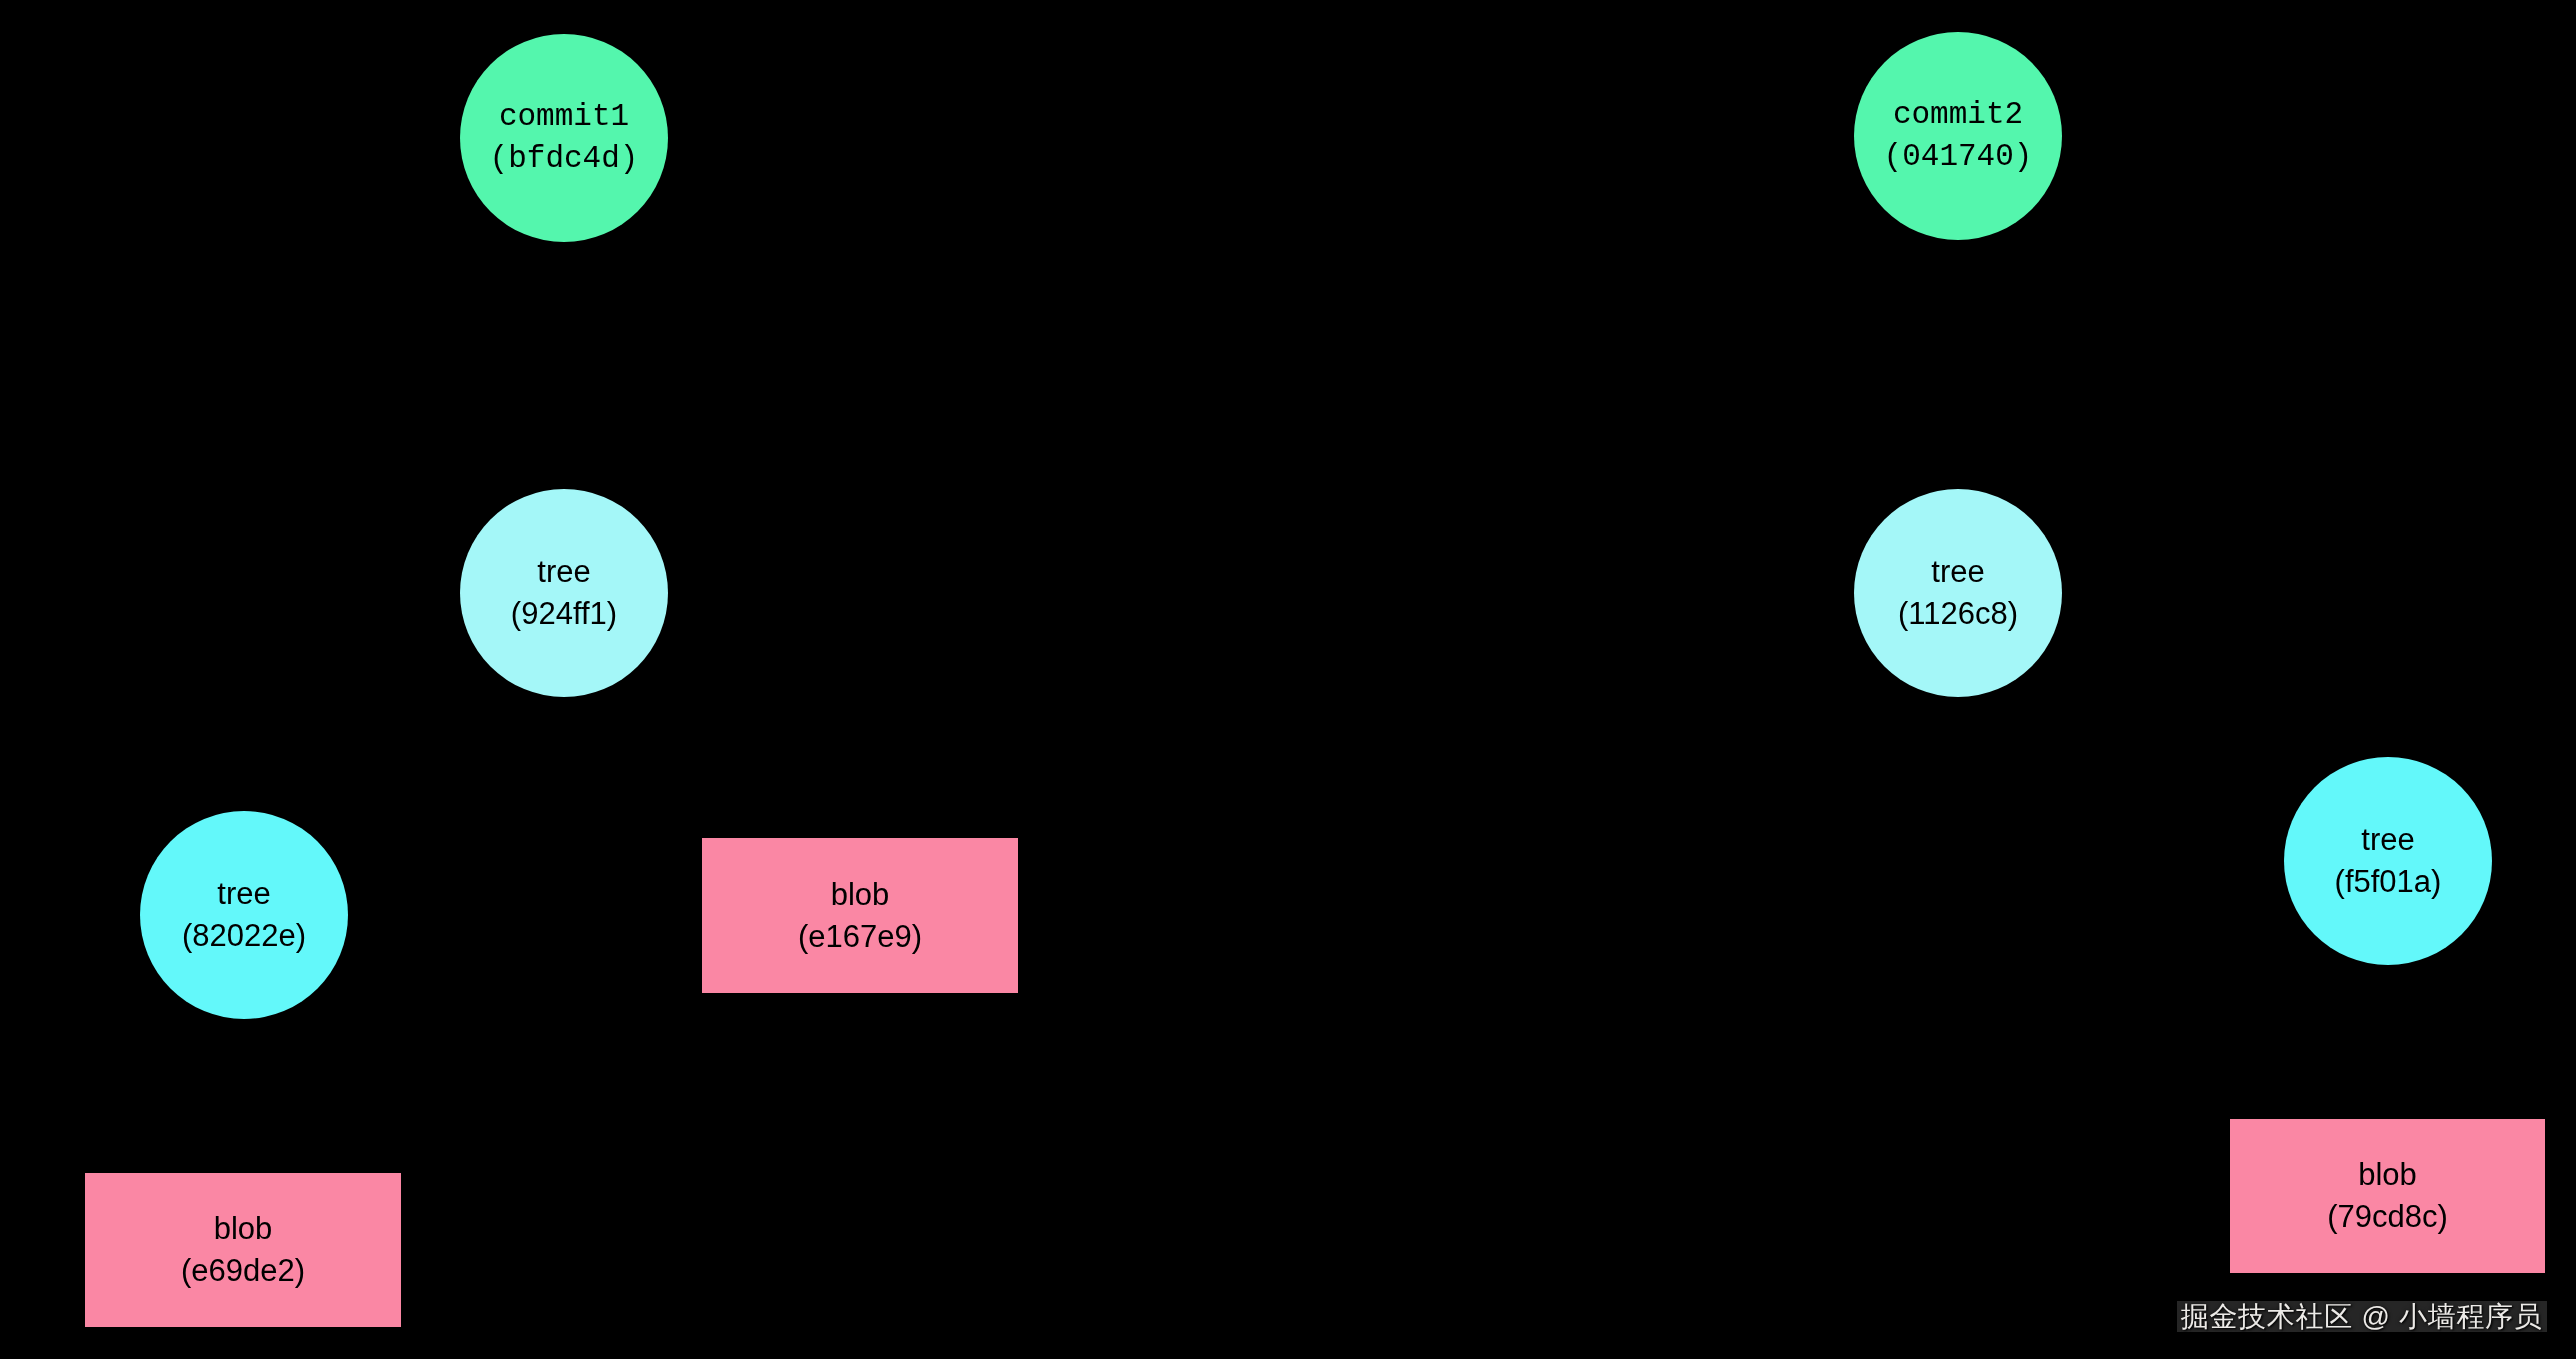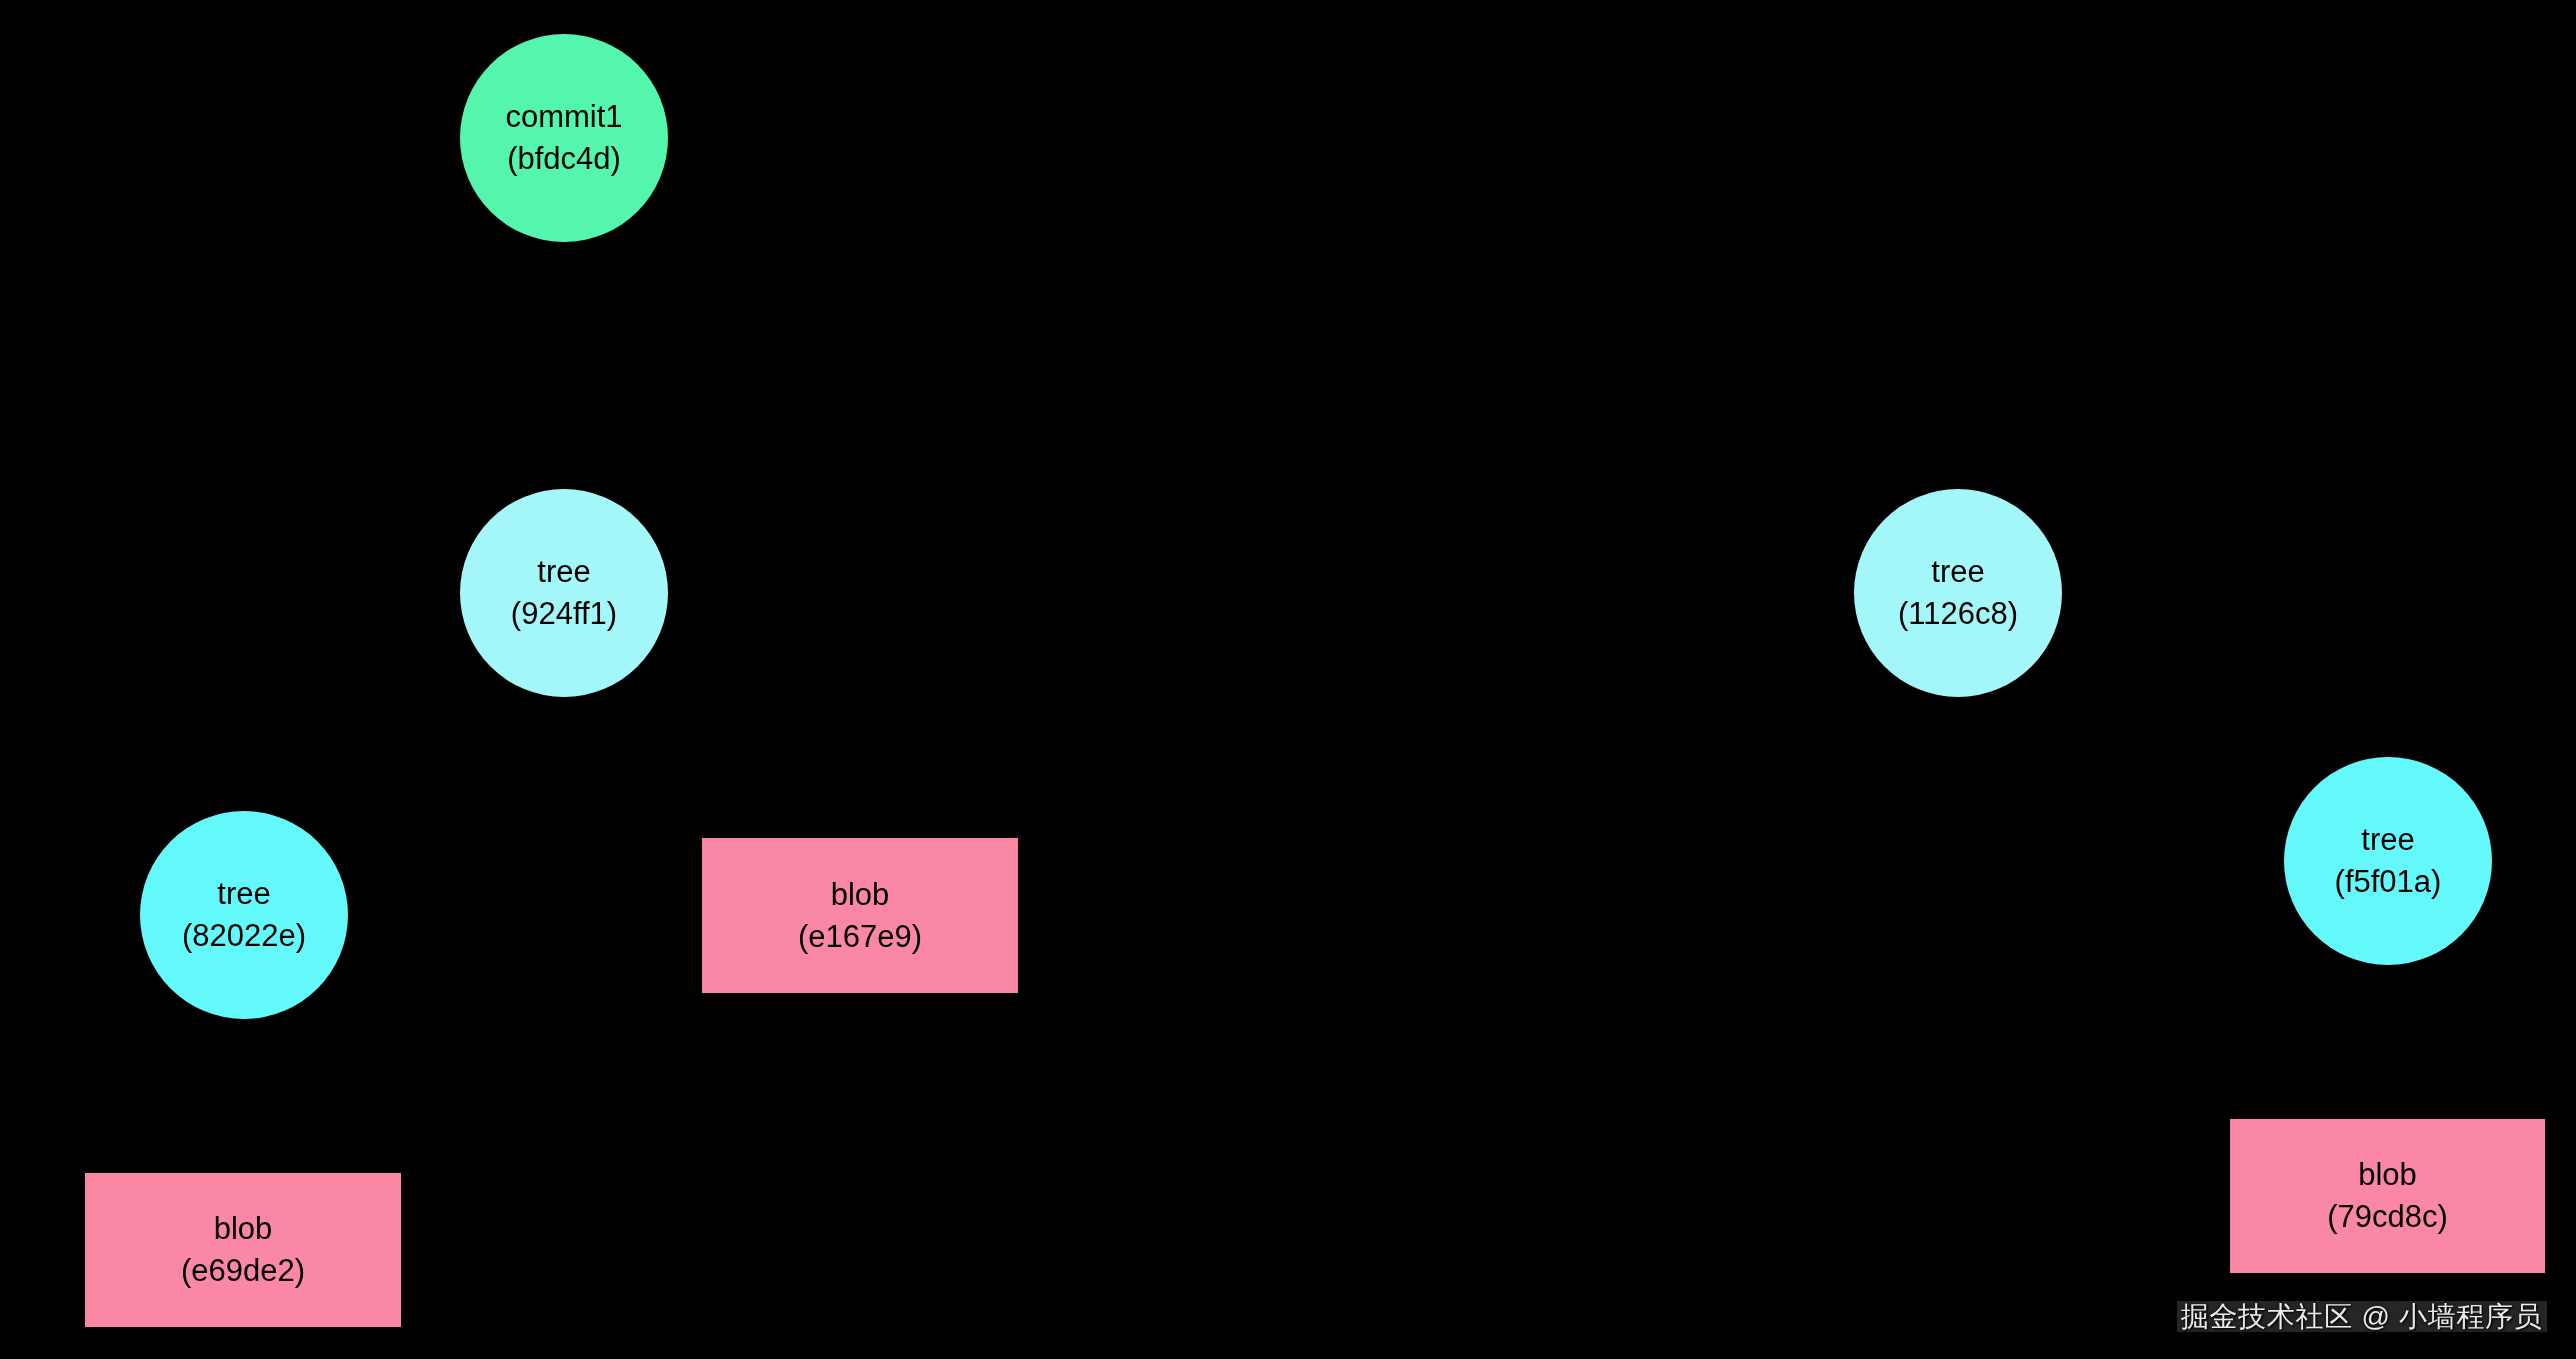--- a/index.html
+++ b/index.html
@@ -21,21 +21,21 @@
     flex-direction: column;
     align-items: center;
     justify-content: center;
     text-align: center;
     color: var(--node-text, #000);
     font-size: 31px;
     line-height: 42px;
     white-space: nowrap;
   }
   .node.circle { border-radius: 50%; }
-  .node.commit { background: var(--commit, #54f6ad); }
+  .node.commit { background: var(--commit, #54f6ad); font-family: Liberation Mono, monospace; }
   .node.tree-light { background: var(--tree-light, #a4f7f8); }
   .node.tree-cyan { background: var(--tree-cyan, #63f8fa); }
   .node.blob { background: var(--blob, #fa87a4); text-align: center; }
   .watermark {
     position: absolute;
     right: 29.5px;
     bottom: 27px;
     font-size: 28px;
     line-height: 29.5px;
     color: var(--watermark-text, #eceae7);
@@ -49,20 +49,24 @@
 </head>
 <body>
 
 <div class="stage">
 
   <div class="node circle commit" style="left:460px; top:34px; width:208px; height:208px;">
     <div>commit1</div>
     <div>(bfdc4d)</div>
   </div>
 
+  <div class="node circle commit" style="left:1854px; top:31.5px; width:208px; height:208px;">
+    <div>commit2</div>
+    <div>(041740)</div>
+  </div>
 
   <div class="node circle tree-light" style="left:460px; top:489px; width:208px; height:208px;">
     <div>tree</div>
     <div>(924ff1)</div>
   </div>
 
   <div class="node circle tree-light" style="left:1854px; top:489px; width:208px; height:208px;">
     <div>tree</div>
     <div>(1126c8)</div>
   </div>

